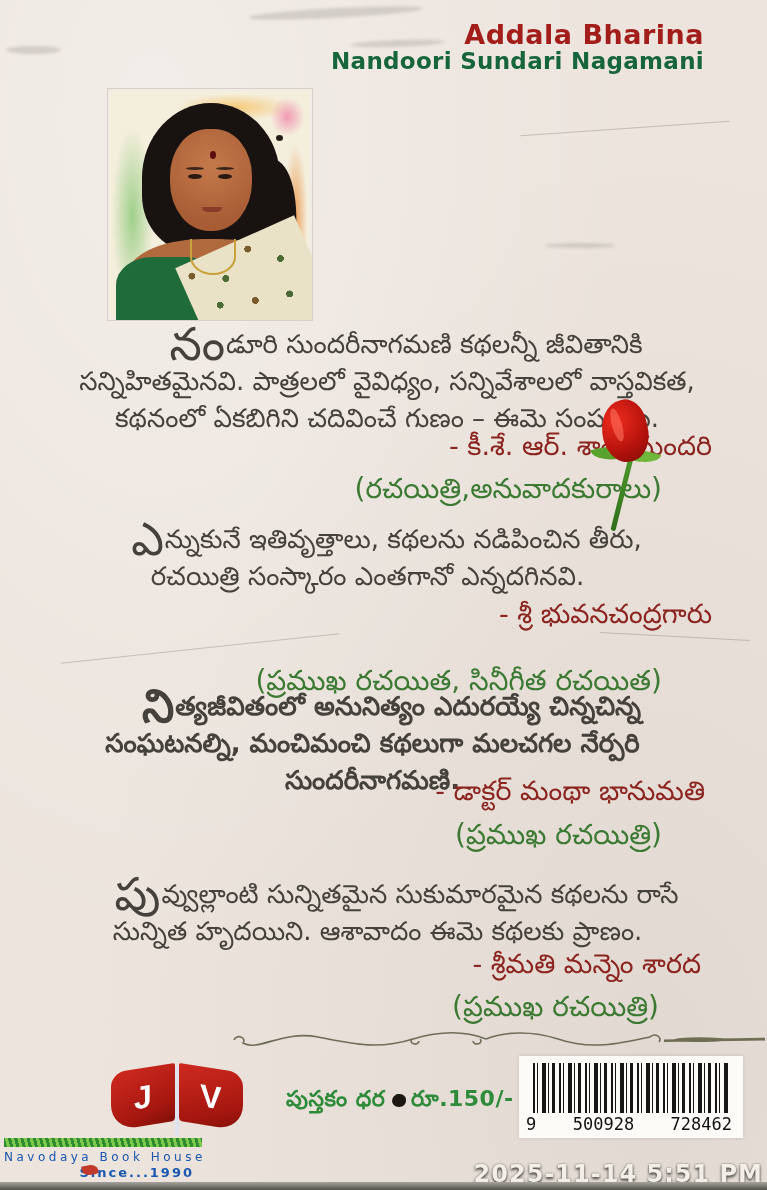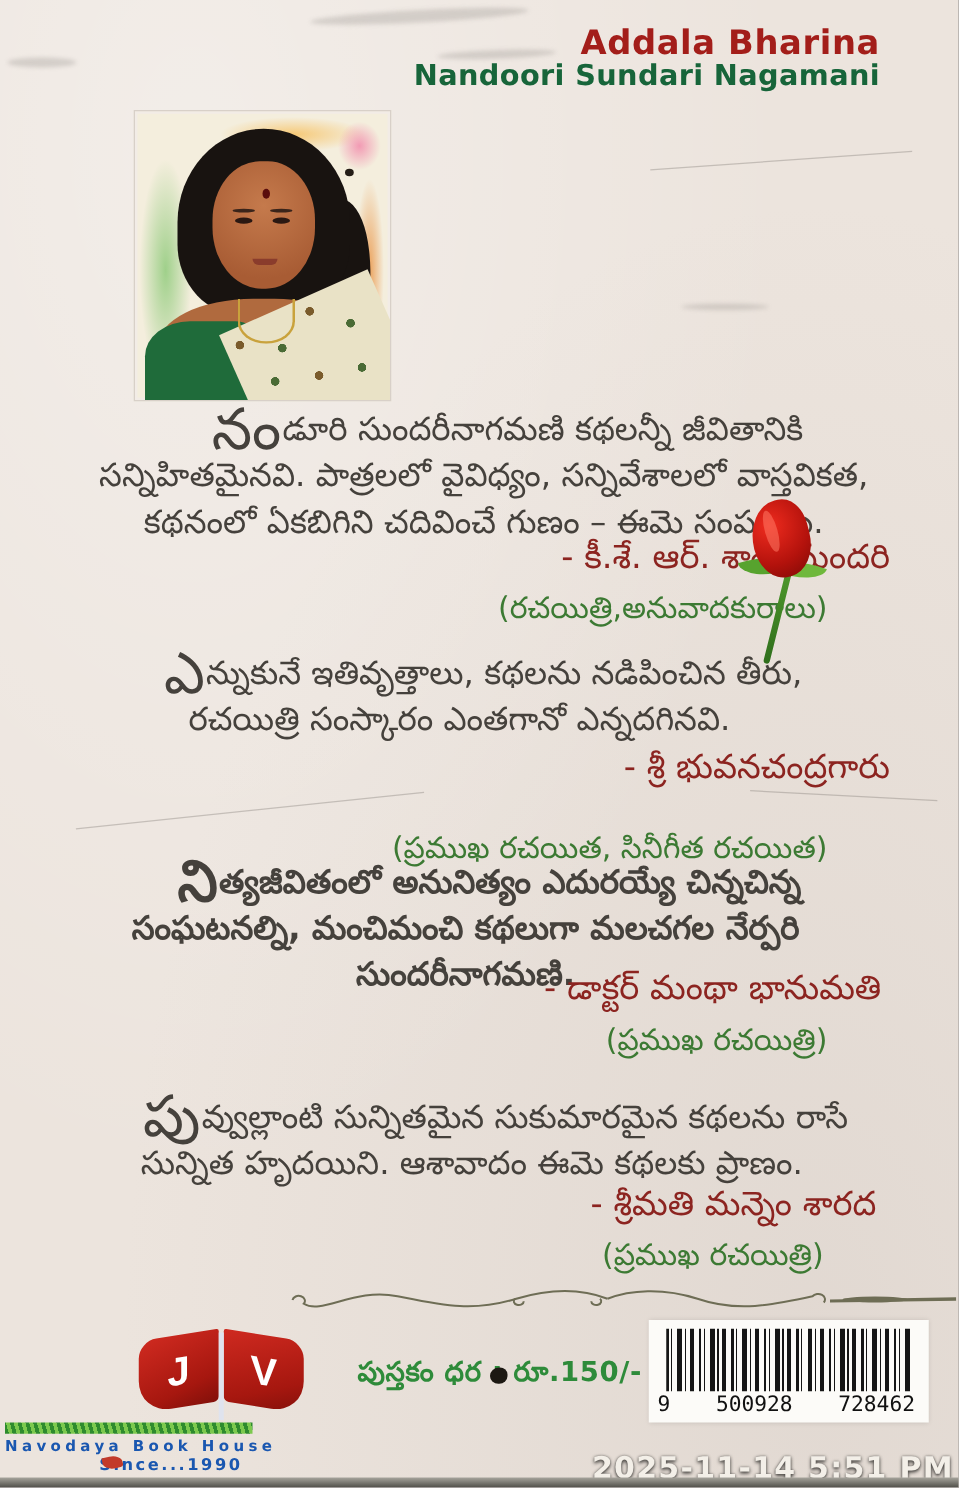--- a/index.html
+++ b/index.html
@@ -49,21 +49,21 @@
       radial-gradient(circle 6px at 20px 88px,#7a5b2b 55%,transparent 60%),
       radial-gradient(circle 6px at 58px 96px,#4a6b35 55%,transparent 60%),
       #e9e2c6;}
   .necklace{position:absolute;left:82px;top:150px;width:42px;height:34px;border:2px solid #c9a23c;
     border-top:none;border-radius:0 0 50% 50%;}
   .photospot{position:absolute;left:168px;top:46px;width:7px;height:6px;background:#241d16;border-radius:50%;}
   
   .quote{position:absolute;font-size:26px;line-height:37px;color:#45413c;text-indent:38px;text-align:center;}
   .q-lead{font-size:46px;line-height:20px;vertical-align:-7px;letter-spacing:1px;}
   .attr-name{position:absolute;color:#8c2420;font-size:27px;white-space:nowrap;}
-  .attr-role{position:absolute;color:#3c7a33;font-size:24px;white-space:nowrap;}
+  .attr-role{position:absolute;color:#3c7a33;font-size:28px;white-space:nowrap;}
   
   .rose{position:absolute;left:586px;top:400px;width:84px;height:132px;pointer-events:none;}
   .rose .stem{position:absolute;left:34px;top:52px;width:5px;height:80px;transform:rotate(14deg);
     background:linear-gradient(#4f9a2c,#2f6e1c);border-radius:3px;}
   .rose .sepal1{position:absolute;left:6px;top:44px;width:40px;height:18px;background:#57a32e;
     border-radius:0 100% 0 100%;transform:rotate(-18deg);}
   .rose .sepal2{position:absolute;left:34px;top:48px;width:40px;height:16px;background:#6fb83c;
     border-radius:100% 0 100% 0;transform:rotate(20deg);}
   .rose .bud{position:absolute;left:16px;top:0;width:46px;height:62px;
     background:radial-gradient(circle at 35% 30%, #ef2b1e 0%, #b3120c 60%, #7d0a06 100%);
@@ -94,21 +94,21 @@
       #161616 19px 22px,transparent 22px 26px);}
   .bc-digits{position:absolute;left:4px;right:8px;bottom:4px;display:flex;justify-content:space-between;
     font-family:"DejaVu Sans Mono",monospace;font-size:17px;color:#111;}
   .bc-digits span{background:#fcfbf8;padding:0 3px;}
   
   .watermark{position:absolute;left:4px;bottom:10px;width:210px;}
   .wm-site{color:#3fa23b;font-size:31px;font-weight:bold;line-height:30px;
     text-shadow:1px 1px 0 #eaf5e4;}
   .wm-grass{width:198px;height:9px;margin-top:-3px;
     background:repeating-linear-gradient(75deg,#2e8b2e 0 3px,#7cc94e 3px 6px);}
-  .wm-store{color:#1a57b0;font-size:12px;font-weight:bold;letter-spacing:3.5px;margin-top:3px;white-space:nowrap;}
+  .wm-store{color:#1a57b0;font-size:12px;font-weight:normal;letter-spacing:3.5px;margin-top:3px;white-space:nowrap;}
   .wm-since{position:relative;color:#1a57b0;font-size:13px;font-weight:bold;letter-spacing:2px;
     width:190px;text-align:right;margin-top:1px;}
   .wm-brush{position:absolute;left:78px;top:0;width:16px;height:10px;background:#c23a2a;
     border-radius:0 60% 20% 60%;transform:rotate(-12deg);}
   
   .timestamp{position:absolute;right:4px;bottom:2px;font-size:24px;font-weight:bold;letter-spacing:1px;
     color:#f3efe8;text-shadow:0 2px 3px rgba(60,58,54,.9),0 0 2px rgba(90,88,84,.8);white-space:nowrap;}
   .bottomstrip{position:absolute;left:0;bottom:0;width:100%;height:8px;
     background:linear-gradient(#a6a49c,#504f49);}
   .smudge{position:absolute;background:rgba(110,105,98,.22);border-radius:50%;filter:blur(1.5px);}

